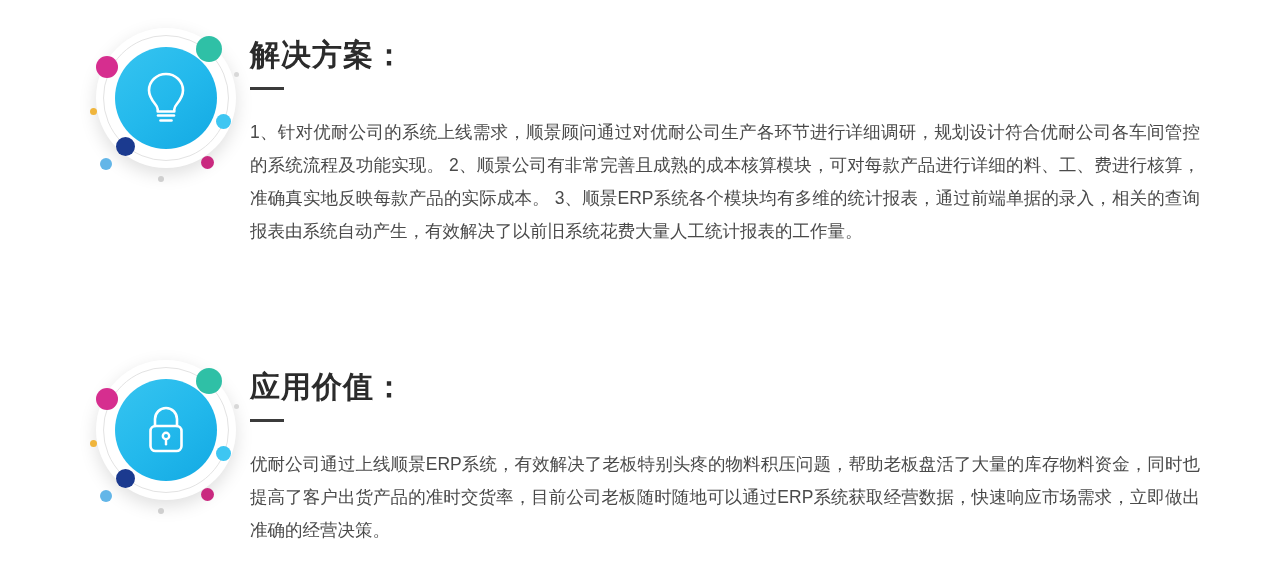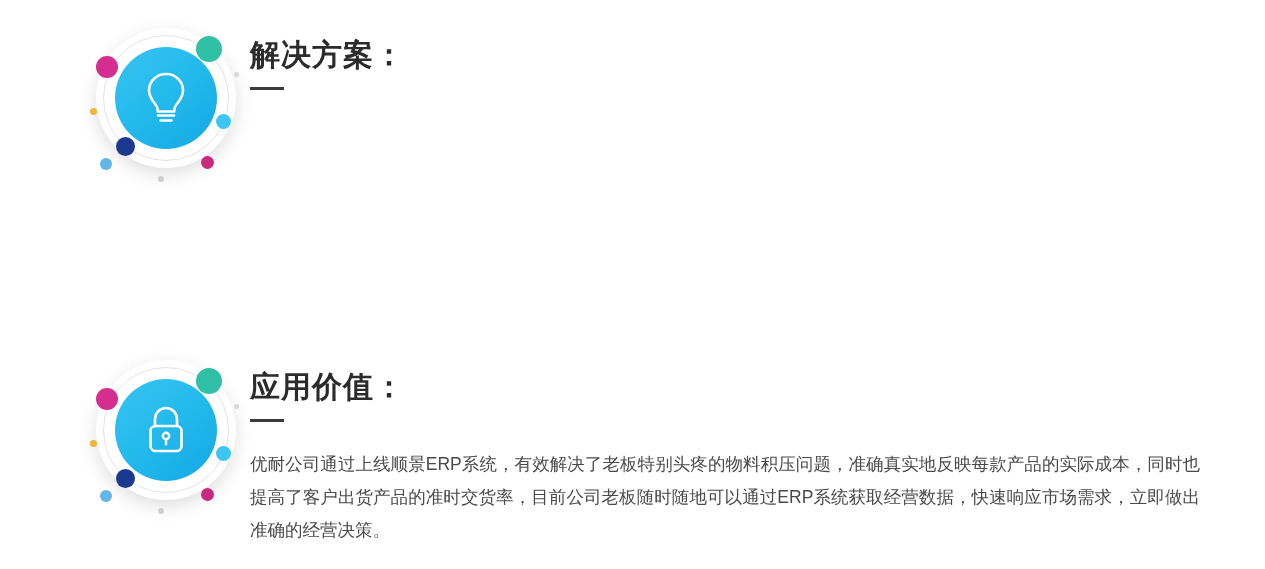--- a/index.html
+++ b/index.html
@@ -137,20 +137,23 @@
           <path d="M27 6c-9.4 0-17 7.3-17 16.3 0 5.9 3.2 10.2 6.1 13.7 1.6 1.9 2.6 3.3 2.6 5.2v2.3h16.6v-2.3c0-1.9 1-3.3 2.6-5.2 2.9-3.5 6.1-7.8 6.1-13.7C44 13.3 36.4 6 27 6z" stroke="#ffffff" stroke-width="2.6" stroke-linejoin="round"></path>
           <path d="M19 47.5h16" stroke="#ffffff" stroke-width="2.6" stroke-linecap="round"></path>
           <path d="M21.5 52.5h11" stroke="#ffffff" stroke-width="2.6" stroke-linecap="round"></path>
         </svg>
       </div>
     </div>
 
     <div class="content">
       <h2 class="heading">解决方案：</h2>
       <div class="rule"></div>
+      <p class="para">1、针对优耐公司的系统上线需求，顺景顾问通过对优耐公司生产各环节进行详细调研，规划设计符合优耐公司各车间管控的系统流程及功能实现。
+2、顺景公司有非常完善且成熟的成本核算模块，可对每款产品进行详细的料、工、费进行核算，准确真实地反映每款产品的实际成本。
+3、顺景ERP系统各个模块均有多维的统计报表，通过前端单据的录入，相关的查询报表由系统自动产生，有效解决了以前旧系统花费大量人工统计报表的工作量。</p>
     </div>
 
   </div>
 
   <div class="section section-value">
 
     <div class="icon-cluster">
       <div class="ring"></div>
       <div class="dot dot-magenta-lg"></div>
       <div class="dot dot-teal-lg"></div>
@@ -167,18 +170,18 @@
           <rect x="9.5" y="25" width="31" height="25" rx="5" stroke="#ffffff" stroke-width="2.6"></rect>
           <circle cx="25" cy="35" r="3.2" stroke="#ffffff" stroke-width="2.4"></circle>
           <path d="M25 38.2v5" stroke="#ffffff" stroke-width="2.4" stroke-linecap="round"></path>
         </svg>
       </div>
     </div>
 
     <div class="content">
       <h2 class="heading">应用价值：</h2>
       <div class="rule"></div>
-      <p class="para">优耐公司通过上线顺景ERP系统，有效解决了老板特别头疼的物料积压问题，准确真实地反映每款产品的实际成本，同时也提高了客户出货产品的准时交货率，目前公司老板随时随地可以通过ERP系统获取经营数据，快速响应市场需求，立即做出准确的经营决策。</p>
+      <p class="para">优耐公司通过上线顺景ERP系统，有效解决了老板特别头疼的物料积压问题，帮助老板盘活了大量的库存物料资金，同时也提高了客户出货产品的准时交货率，目前公司老板随时随地可以通过ERP系统获取经营数据，快速响应市场需求，立即做出准确的经营决策。</p>
     </div>
 
   </div>
 
 </div>
 
 </body></html>

